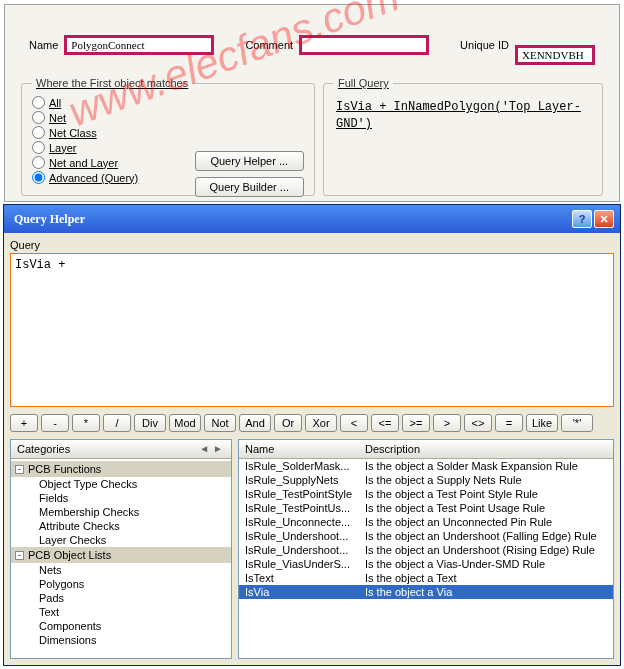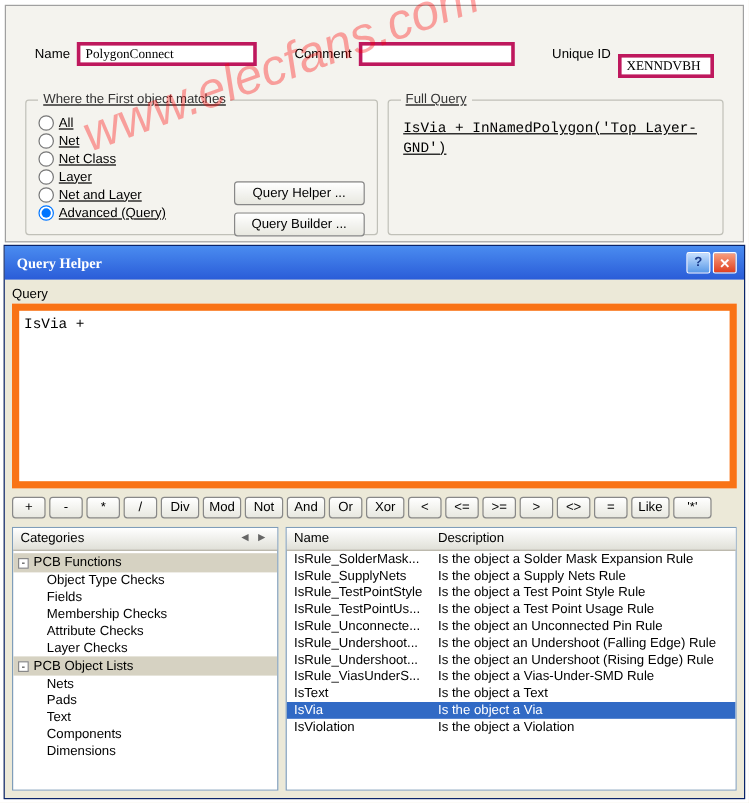--- a/index.html
+++ b/index.html
@@ -26,21 +26,21 @@
 
 .qh-dialog { position: absolute; top: 204px; left: 3px; width: 618px; height: 462px; border: 1px solid #0a246a; background: #ece9d8; display: flex; flex-direction: column; }
 .qh-title { background: linear-gradient(#4a8cf0,#2a5cd8); color: #fff; padding: 5px 6px 5px 10px; font-size: 12px; display: flex; align-items: center; justify-content: space-between; }
 .qh-title-text { font-weight: bold; font-family: 'MS Sans Serif', Tahoma; }
 .qh-title-btns { display: flex; gap: 2px; }
 .title-btn { width: 20px; height: 18px; display: flex; align-items: center; justify-content: center; font-size: 11px; border: 1px solid #fff; border-radius: 2px; cursor: pointer; }
 .help-btn { background: linear-gradient(#c8e0ff,#5a9ae8); color: #1a3a8a; font-weight: bold; }
 .close-btn { background: linear-gradient(#f8a080,#e04020); color: #fff; font-weight: bold; }
 .qh-body { padding: 6px; flex: 1; display: flex; flex-direction: column; overflow: hidden; }
 .qh-label { margin-bottom: 2px; }
-.qh-textarea { width: 100%; height: 154px; border: 6px solid #f97316; background: #fff; font-family: 'Courier New', monospace; font-size: 12px; padding: 4px; resize: none; }
+.qh-textarea { width: 100%; height: 154px; border: 1px solid #f97316; background: #fff; font-family: 'Courier New', monospace; font-size: 12px; padding: 4px; resize: none; }
 .op-row { display: flex; gap: 3px; margin: 7px 0; flex-wrap: nowrap; }
 .op-btn { background: linear-gradient(#fff,#e8e8e0); border: 1px solid #888; border-radius: 3px; padding: 2px 0; font-size: 11px; cursor: pointer; min-width: 28px; text-align: center; }
 .op-btn.wide { min-width: 32px; }
 .bottom-panes { display: flex; gap: 6px; flex: 1; overflow: hidden; }
 .cat-pane { width: 222px; display: flex; flex-direction: column; border: 1px solid #7f9db9; background: #fff; }
 .table-pane { flex: 1; display: flex; flex-direction: column; border: 1px solid #7f9db9; background: #fff; }
 .pane-header { background: linear-gradient(#fff,#e0e0d8); border-bottom: 1px solid #aca899; padding: 3px 6px; display: flex; }
 .pane-header span { display: inline-block; }
 .pane-hdr-name { width: 120px; }
 .cat-body { flex: 1; overflow-y: auto; padding-top: 2px; }
@@ -157,20 +157,21 @@
             <div class="tree-item">Object Type Checks</div>
             <div class="tree-item">Fields</div>
             <div class="tree-item">Membership Checks</div>
             <div class="tree-item">Attribute Checks</div>
             <div class="tree-item">Layer Checks</div>
             <div class="tree-group">
               <span class="toggle">-</span>
               <span>PCB Object Lists</span>
             </div>
             <div class="tree-item">Nets</div>
+            <div class="tree-item">Polygons</div>
             <div class="tree-item">Pads</div>
             <div class="tree-item">Text</div>
             <div class="tree-item">Components</div>
             <div class="tree-item">Dimensions</div>
           </div>
       </div>
       <div class="table-pane">
         <div class="pane-header">
           <span class="pane-hdr-name">Name</span>
           <span>Description</span>
@@ -209,21 +210,17 @@
               <span class="col-desc">Is the object a Vias-Under-SMD Rule</span>
             </div>
             <div class="table-row">
               <span class="col-name">IsText</span>
               <span class="col-desc">Is the object a Text</span>
             </div>
             <div class="table-row sel">
               <span class="col-name">IsVia</span>
               <span class="col-desc">Is the object a Via</span>
             </div>
-            <div class="table-row">
-              <span class="col-name">IsViolation</span>
-              <span class="col-desc">Is the object a Violation</span>
-            </div>
           </div>
       </div>
     </div>
   </div>
 </div>
 
 </body></html>

